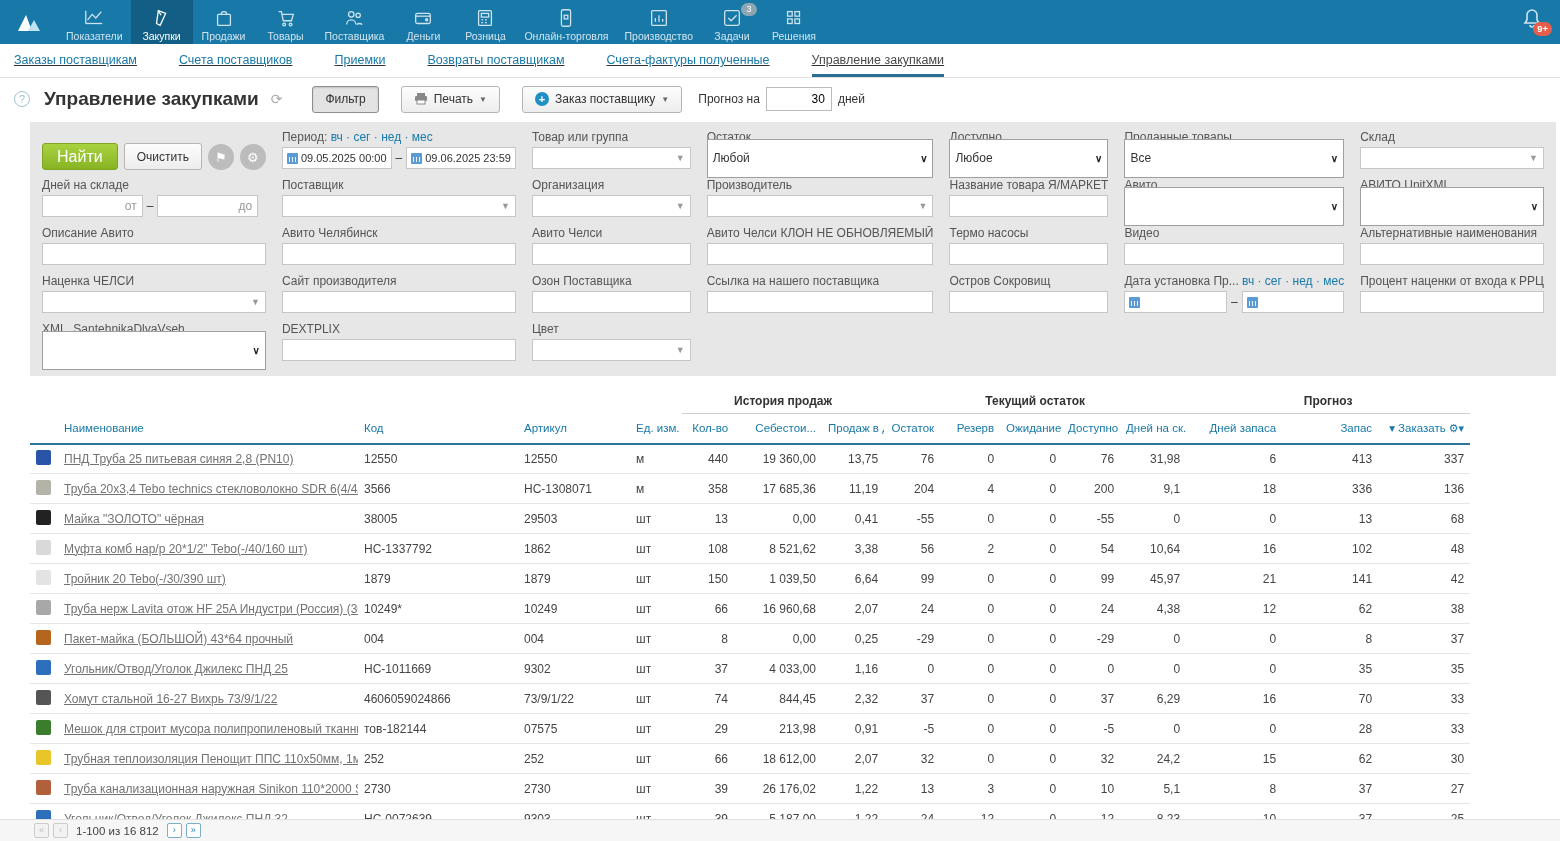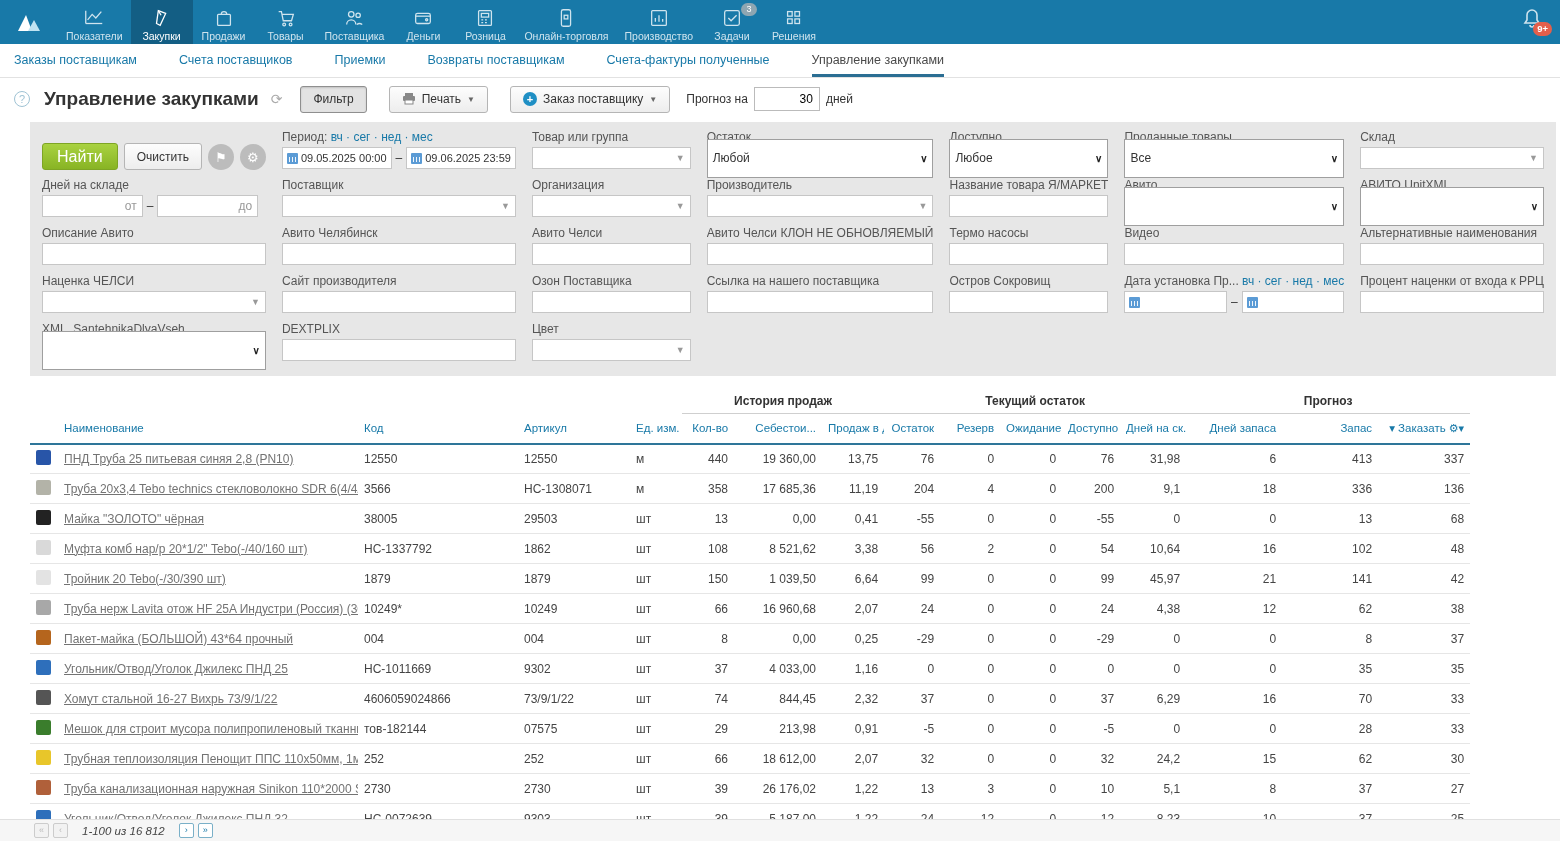--- a/index.html
+++ b/index.html
@@ -14,21 +14,21 @@
   .nav-item.active { background:#135e84; color:#fff; }
   .nav-item .ni-icon { height:22px; display:flex; align-items:center; }
   .nav-item .ni-label { font-size:10.5px; margin-top:1px; white-space:nowrap; }
   .nav-badge { position:absolute; top:3px; right:6px; background:#8ea6b2; color:#fff; border-radius:8px;
     font-size:9px; line-height:13px; min-width:16px; text-align:center; padding:0 3px; }
   .bell-wrap { position:absolute; right:18px; top:7px; }
   .bell-badge { position:absolute; right:-10px; bottom:-4px; background:#e45f4b; color:#fff; border-radius:9px;
     font-size:9.5px; font-weight:bold; line-height:14px; padding:0 4px; }
 
   
-  .subnav { height:34px; display:flex; align-items:stretch; gap:42px; padding:0 14px; border-bottom:1px solid #e2e2e2; background:#fff; }
+  .subnav { height:34px; display:flex; align-items:stretch; gap:42px; padding:0 14px; border-bottom:1px solid #e2e2e2; background:#fff;text-decoration:underline; }
   .subtab { display:flex; align-items:center; color:#1879a8; cursor:pointer; font-size:12.5px; border-bottom:3px solid transparent; padding-top:2px; }
   .subtab.active { color:#4a4a4a; border-bottom-color:#2b6e93; }
 
   
   .page-header { display:flex; align-items:center; height:42px; padding:0 0 0 14px; gap:8px; background:#fff; }
   .help-icon { width:16px; height:16px; border-radius:50%; border:1px solid #9fc3d4; color:#9fc3d4;
     font-size:11px; text-align:center; line-height:14px; }
   .page-title { font-size:19px; font-weight:bold; color:#333; margin-left:6px; }
   .refresh-icon { color:#aaa; font-size:14px; margin:0 4px; cursor:pointer; }
   .btn { height:27px; border:1px solid #b5b5b5; border-radius:3px; background:linear-gradient(#fdfdfd,#ededed);
@@ -84,21 +84,21 @@
   td.num { text-align:right; }
   .pic { width:15px; height:15px; border-radius:2px; display:inline-block; }
   a.pname { color:#737373; text-decoration:underline; cursor:pointer; }
 
   
   .pagefoot { position:absolute; left:0; right:0; bottom:0; height:22px; background:#f6f6f6; border-top:1px solid #e0e0e0;
     display:flex; align-items:center; gap:4px; padding:0 34px; font-size:11.5px; color:#444; }
   .pg-btn { width:15px; height:15px; border:1px solid #ccc; background:#f2f2f2; color:#bbb; font-size:9px;
     line-height:13px; text-align:center; border-radius:2px; }
   .pg-btn.on { border-color:#7ab0c8; color:#1879a8; background:#fff; cursor:pointer; }
-  .pg-text { margin:0 10px;font-style:italic; }
+  .pg-text { margin:0 4px; }
 </style>
 </head>
 <body>
 
 <header class="topnav">
   <div class="logo">
     <svg width="30" height="22" viewBox="0 0 30 22">
       <path d="M4 20 L12 4 L18 20 Z" fill="#ffffff"></path>
       <path d="M14 20 L20 9 L26 20 Z" fill="#bfe3f2"></path>
     </svg>
@@ -227,21 +227,21 @@
     <div class="subtab">Приемки</div>
     <div class="subtab">Возвраты поставщикам</div>
     <div class="subtab">Счета-фактуры полученные</div>
     <div class="subtab active">Управление закупками</div>
   </nav>
 
 <div class="page-header">
   <span class="help-icon">?</span>
   <span class="page-title">Управление закупками</span>
   <span class="refresh-icon">⟳</span>
-  <button class="btn pressed" style="margin-left:6px;">Фильтр</button>
+  <button class="btn pressed" style="margin-left:18px;">Фильтр</button>
   <button class="btn" style="margin-left:14px;">
     <svg width="14" height="12" viewBox="0 0 14 12">
         <rect x="3" y="0" width="8" height="3" fill="#888"></rect>
         <rect x="1" y="3" width="12" height="5" rx="1" fill="#888"></rect>
         <rect x="3" y="7" width="8" height="4" fill="#fff" stroke="#888"></rect>
       </svg>
     <span>Печать</span>
       <span class="caret">▼</span>
   </button>
   <button class="btn" style="margin-left:14px;">

